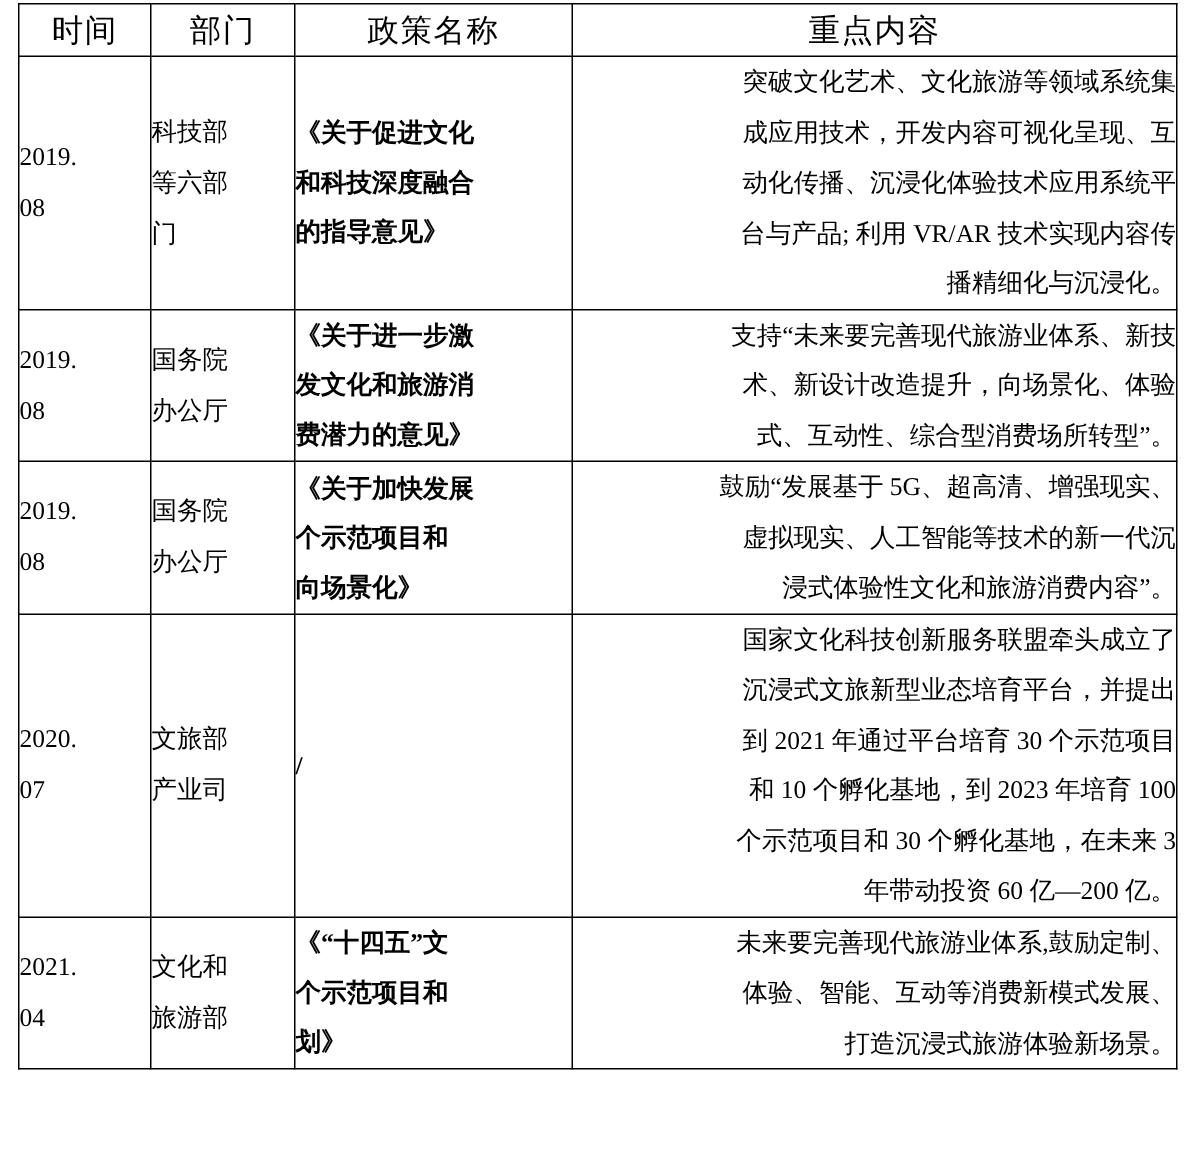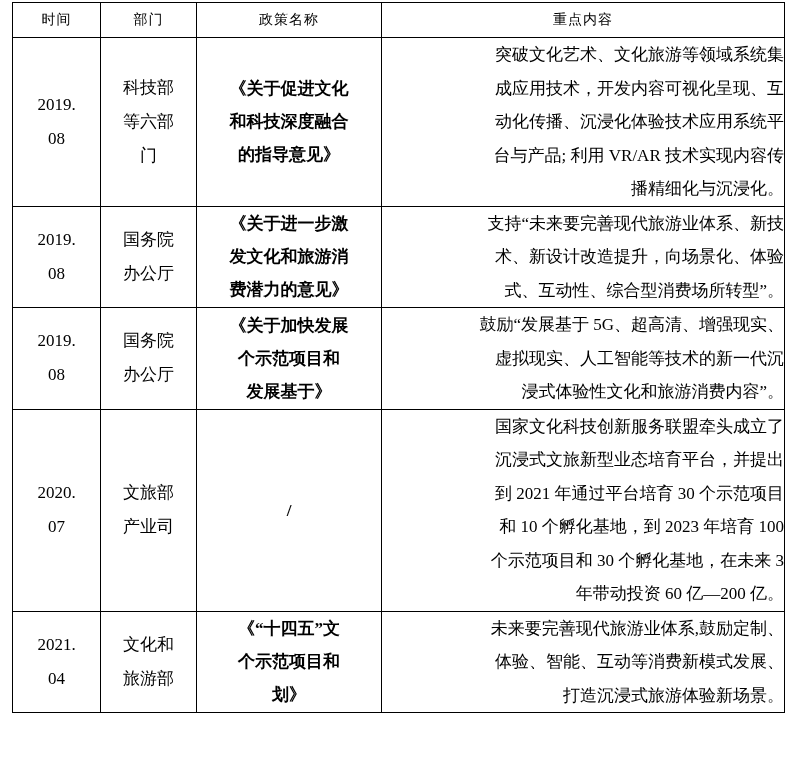--- a/index.html
+++ b/index.html
@@ -28,34 +28,34 @@
   }
   table.policy-table td,
   table.policy-table th {
     border: 1px solid #000000;
     padding: 0;
     vertical-align: middle;
     font-weight: normal;
   }
   thead th {
     height: 34px;
-    font-size: 14px;
+    font-size: 21px;
     font-family: "Liberation Serif", "DejaVu Serif", serif;
     font-weight: bold;
     letter-spacing: 1px;
   }
   col.c-time   { width: 88px; }
   col.c-dept   { width: 96px; }
   col.c-policy { width: 185px; }
   col.c-content{ width: 403px; }
 
   td.time-cell,
   td.dept-cell,
   td.policy-cell {
-    text-align: center;
+    text-align: left;
     font-size: 17px;
     line-height: 34px;
   }
   td.time-cell .ln,
   td.dept-cell .ln,
   td.policy-cell .ln {
     display: block;
   }
   td.policy-cell {
     padding: 0 8px;
@@ -150,21 +150,21 @@
           <span class="ln">2019.</span>
           <span class="ln">08</span>
         </td>
         <td class="dept-cell">
           <span class="ln">国务院</span>
           <span class="ln">办公厅</span>
         </td>
         <td class="policy-cell">
           <span class="ln">《关于加快发展</span>
           <span class="ln">个示范项目和</span>
-          <span class="ln">发展基于》</span>
+          <span class="ln">向场景化》</span>
         </td>
         <td class="content-cell">
           <span class="ln">鼓励“发展基于 5G、超高清、增强现实、</span>
           <span class="ln">虚拟现实、人工智能等技术的新一代沉</span>
           <span class="ln">浸式体验性文化和旅游消费内容”。</span>
         </td>
       </tr>
 
       <tr>
         <td class="time-cell">

